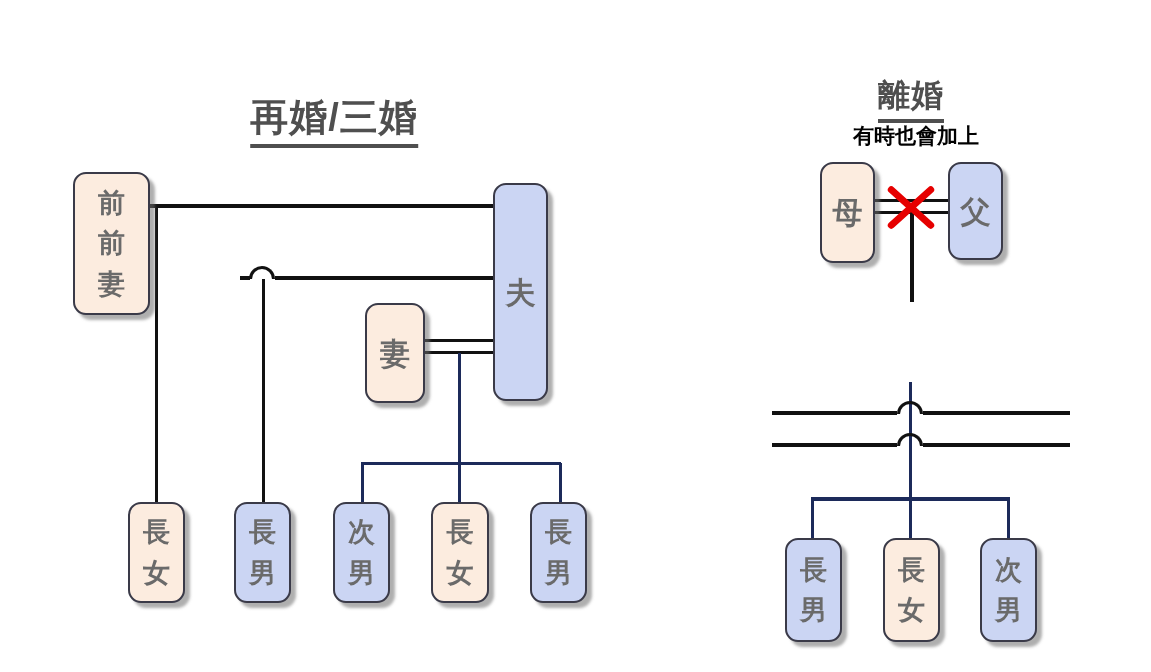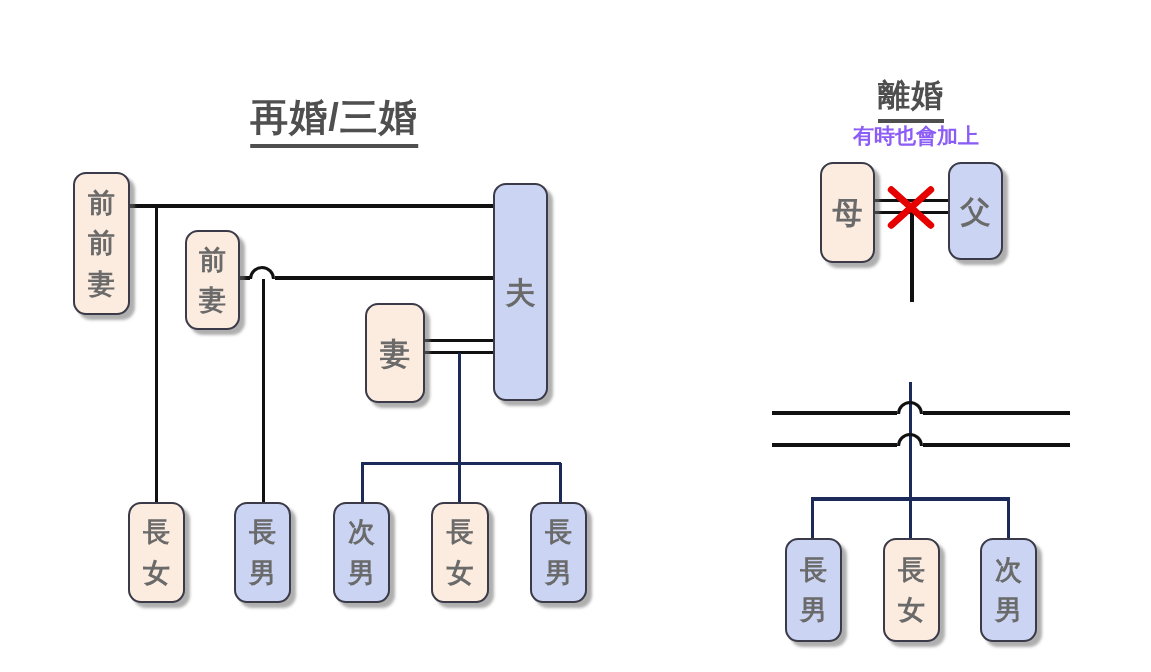--- a/index.html
+++ b/index.html
@@ -11,21 +11,21 @@
   }
   
   .sec-title {
     position:absolute; transform:translateX(-50%);
     font-weight:bold; color:#4f4f4f;
     border-bottom:4px solid #4f4f4f; padding-bottom:1px;
     letter-spacing:1px; white-space:nowrap;
   }
   .red-note {
     position:absolute; transform:translateX(-50%);
-    font-weight:bold; color:#8b5cf6; font-size:21px; white-space:nowrap;
+    font-weight:bold; color:#000000; font-size:21px; white-space:nowrap;
   }
   
   .node {
     position:absolute; box-sizing:border-box;
     border:2px solid #3a3a48; border-radius:13px;
     box-shadow:5px 5px 3px rgba(110,110,110,0.55);
     display:flex; align-items:center; justify-content:center;
     font-weight:bold; color:#6a6a6a;
   }
   .peach { background:#fcecdf; }
@@ -70,25 +70,22 @@
   <div class="vline" style="left:261.5px; top:259px; height:223px;"></div>
 
   <div class="hline" style="left:424px; top:318.5px; width:70px;"></div>
   <div class="hline" style="left:424px; top:330.5px; width:70px;"></div>
 
   <div class="vline navy" style="left:457.5px; top:333px; height:149px;"></div>
   <div class="hline navy" style="left:360.5px; top:441.5px; width:200px;"></div>
   <div class="vline navy" style="left:360.5px; top:443px; height:39px;"></div>
   <div class="vline navy" style="left:558.5px; top:443px; height:39px;"></div>
 
-  <div class="node peach" style="left:73px; top:152px; width:57px; height:143px; font-size:27px;">
+  <div class="node peach" style="left:73px; top:152px; width:77px; height:143px; font-size:27px;">
     <div class="vtext">前前妻</div>
-  </div>
-  <div class="node peach" style="left:185px; top:210px; width:55px; height:100px; font-size:27px;">
-    <div class="vtext">前妻</div>
   </div>
   <div class="node peach" style="left:365px; top:283px; width:60px; height:100px; font-size:30px;">
     <div class="vtext">妻</div>
   </div>
   <div class="node blue" style="left:493px; top:163px; width:55px; height:218px; font-size:30px;">
     <div class="vtext">夫</div>
   </div>
 
   <div class="node peach" style="left:128px; top:482px; width:57px; height:101px; font-size:27px;">
     <div class="vtext">長女</div>

